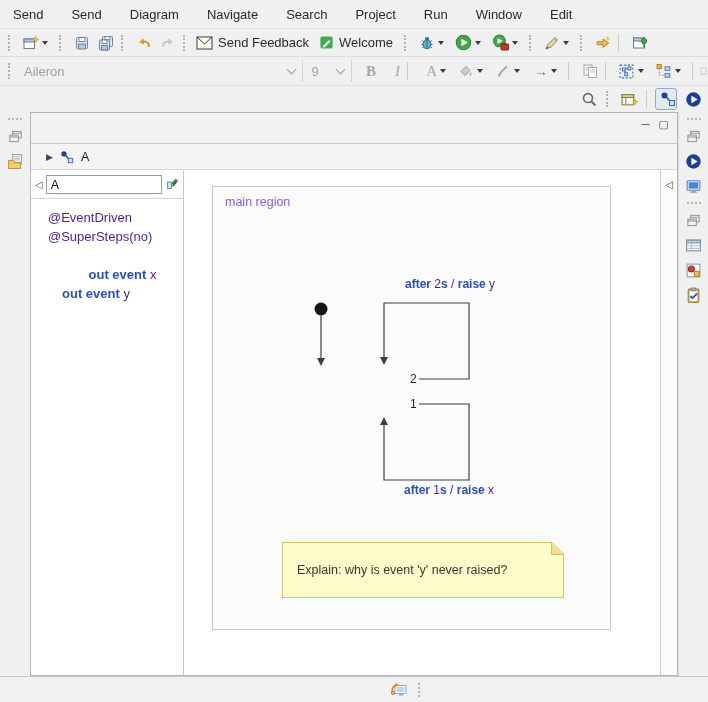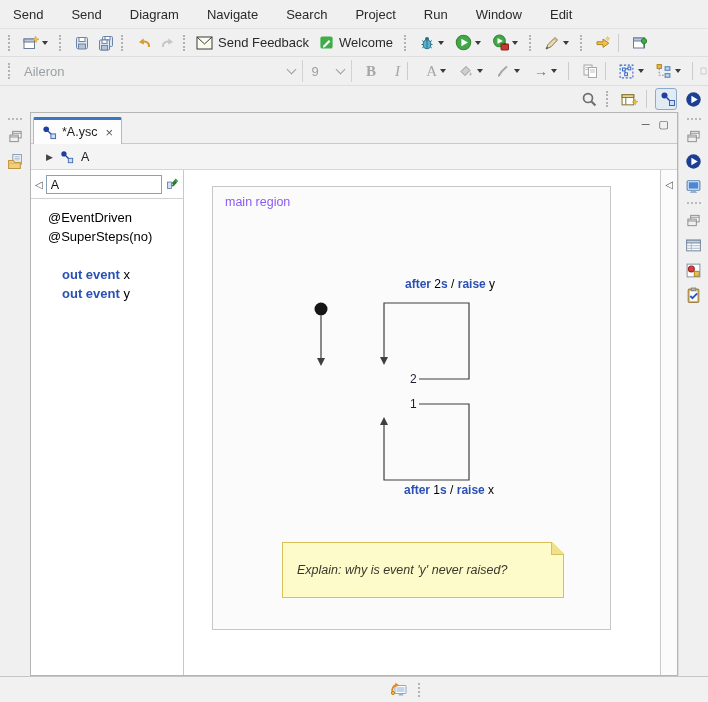--- a/index.html
+++ b/index.html
@@ -56,41 +56,41 @@
   .content { flex:1; display:flex; min-height:0; }
 
   
   .defpanel { width:153px; border-right:1px solid #c9c9c9; background:#fff; display:flex; flex-direction:column; }
   .def-header { display:flex; align-items:center; gap:3px; padding:5px 2px 4px 4px; border-bottom:1px solid #d2d2d2; }
   .collapse-glyph { font-size:10px; color:#555; }
   .def-input { width:116px; height:19px; border:1px solid #89a0b8; font-size:12.5px; padding:0 4px; color:#111; font-family:"Liberation Sans",sans-serif; }
   .def-code { padding:9px 0 0 17px; font-size:13px; line-height:19px; }
   .code-line span { white-space:pre; }
   .kw { color:#2a50b4; font-weight:bold; }
-  .pl { color:#000000; }
+  .pl { color:#4c1d95; }
 
   
   .canvas { flex:1; position:relative; background:#fff; }
   .region { position:absolute; left:28px; top:16px; width:399px; height:444px; border:1px solid #c6c6c6; background:#fbfbfb; }
   .region-label { position:absolute; left:12px; top:8px; font-size:12.5px; color:#8b5cf6; }
   .wires { position:absolute; left:0; top:0; }
   .state { position:absolute; left:97px; top:179px; width:97px; height:50px; border:1px solid #8ea6bd; border-radius:11px;
            background:linear-gradient(#e4effa,#c8dbef); display:flex; align-items:center; justify-content:center; }
   .state-label { font-weight:bold; font-size:12.5px; color:#1e3048; }
   .prio { position:absolute; font-size:12px; color:#1e1e2e; }
   .prio-top { left:197px; top:185px; }
   .prio-bottom { left:197px; top:210px; }
   .tlabel { position:absolute; width:132px; text-align:left; font-size:12px; }
   .tlabel span { white-space:pre; }
   .tlabel-top { left:192px; top:90px; }
   .tlabel-bottom { left:191px; top:296px; }
 
   .note { position:absolute; left:69px; top:355px; width:282px; height:56px; background:#fdfbc9; border:1px solid #d9bf5a;
           display:flex; align-items:center; padding-left:14px; font-size:12.5px; color:#38382e;
-          clip-path:polygon(0 0, calc(100% - 13px) 0, 100% 13px, 100% 100%, 0 100%);font-style:italic; }
+          clip-path:polygon(0 0, calc(100% - 13px) 0, 100% 13px, 100% 100%, 0 100%); }
   .note-fold { position:absolute; left:338px; top:355px; width:13px; height:13px;
                background:linear-gradient(225deg, #fbfbfb 0 50%, #f0e190 50% 100%);
                border-left:1px solid #d9bf5a; border-bottom:1px solid #d9bf5a; }
 
   .collapse-strip { width:17px; background:#fbfbfb; border-left:1px solid #c9c9c9; display:flex; justify-content:center; padding-top:9px; }
 
   
   .statusbar { height:26px; border-top:1px solid #c6c6c6; background:#f1f1f1; display:flex; align-items:center; }
   .status-icon { margin-left:390px; }
   .status-grip { width:0; height:14px; border-left:2px dotted #b2b2b2; margin-left:10px; }
@@ -362,29 +362,20 @@
             <line x1="7" y1="6.5" x2="12" y2="6.5" stroke="#a8bccc"></line>
             <path d="M1.5 7 h4.5 l1.2 1.8 h5.3 v5.7 h-11 z" fill="#f4cf7a" stroke="#bf9540"></path>
             <path d="M1.5 9.8 h11" stroke="#e2b858" fill="none"></path>
           </svg>
       </span>
     </div>
 
     <div class="editor">
 
       <div class="tabbar">
-        <div class="tab">
-          <svg width="15" height="15" viewBox="0 0 16 16">
-              <circle cx="4.5" cy="4.5" r="3" fill="#1f3fa0"></circle>
-              <line x1="6.6" y1="6.6" x2="10" y2="10" stroke="#1f3fa0" stroke-width="1.4"></line>
-              <rect x="9.5" y="9.5" width="5" height="5" fill="#cfe0f4" stroke="#3c62b0"></rect>
-            </svg>
-          <span class="tab-title">*A.ysc</span>
-          <span class="tab-close">×</span>
-        </div>
         <div class="win-btns">
           <span>─</span>
           <span>▢</span>
         </div>
       </div>
 
       <div class="breadcrumb">
         <span class="bc-arrow">▶</span>
         <svg width="14" height="14" viewBox="0 0 16 16">
             <circle cx="4.5" cy="4.5" r="3" fill="#1f3fa0"></circle>
@@ -403,21 +394,21 @@
             <svg width="13" height="13" viewBox="0 0 16 16">
                 <rect x="3" y="5" width="5" height="8" fill="#cfe0f4" stroke="#5a7ca8"></rect>
                 <path d="M9 7 L14 2 M9 10 L14 5" stroke="#2a7a32" stroke-width="2.2"></path>
                 <polygon points="13,1 16,4 14,5 12,3" fill="#3fae49" stroke="#2a7a32" stroke-width="0.6"></polygon>
               </svg>
           </div>
           <div class="def-code">
               <div class="code-line" style="padding-left: 0px;"><span class="pl">@EventDriven</span></div>
               <div class="code-line" style="padding-left: 0px;"><span class="pl">@SuperSteps(no)</span></div>
               <div class="code-line" style="padding-left: 0px;">&nbsp;</div>
-              <div class="code-line" style="padding-left: 14px;"><span class="kw">out event</span><span class="pl"> x</span></div>
+              <div class="code-line" style="padding-left: 14px; text-align: center;"><span class="kw">out event</span><span class="pl"> x</span></div>
               <div class="code-line" style="padding-left: 14px;"><span class="kw">out event</span><span class="pl"> y</span></div>
             </div>
         </div>
 
         <div class="canvas">
           <div class="region">
             <span class="region-label">main region</span>
 
             <svg class="wires" width="399" height="444" viewBox="0 0 399 444">
 

